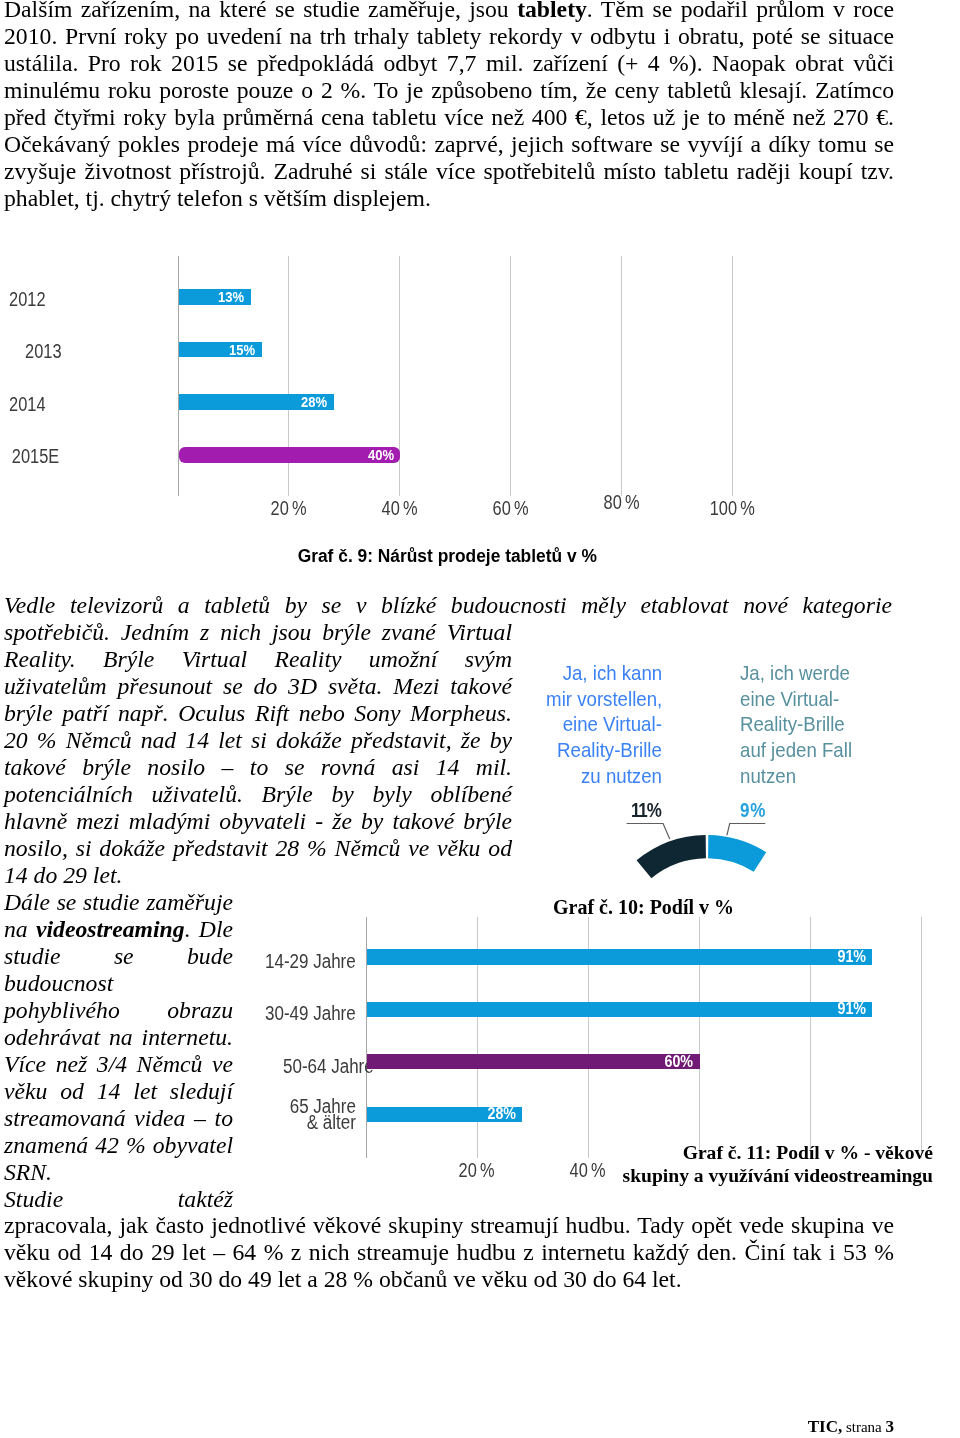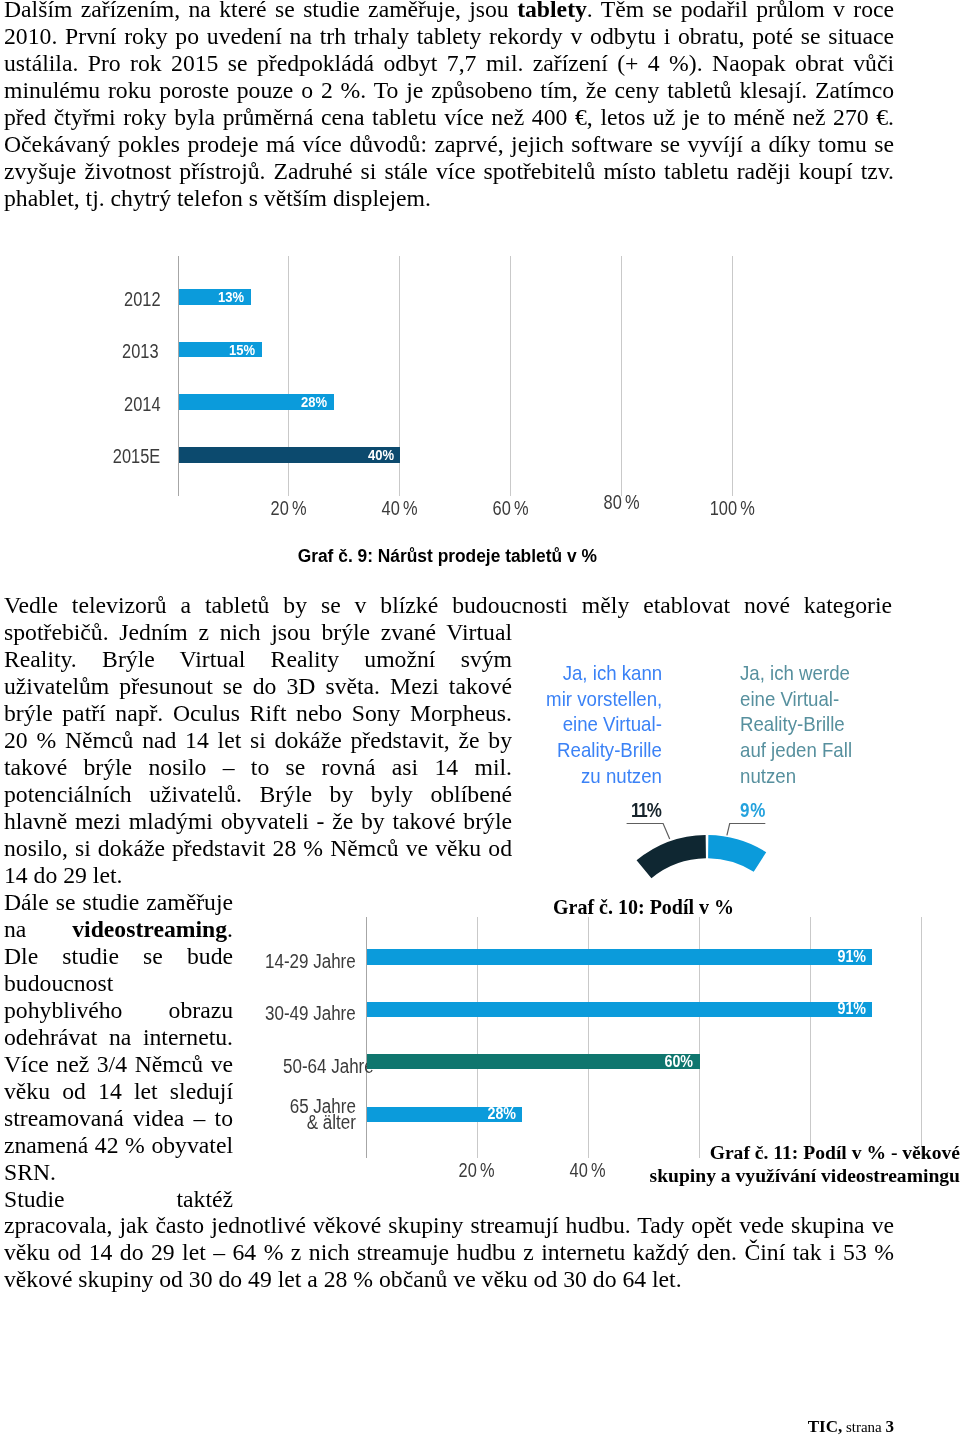--- a/index.html
+++ b/index.html
@@ -9,40 +9,40 @@
   .page{position:relative;width:960px;height:1438px;overflow:hidden;background:#fff;}
 
   .body-text{font-size:23.7px;line-height:27.0px;color:#000;text-align:justify;margin:0;}
   .body-text b{font-weight:bold;}
 
   #para1{position:absolute;left:4px;top:-4px;width:890px;}
 
   
   #chart1{position:absolute;left:0px;top:0px;width:960px;height:1438px;}
   .c1-label{position:absolute;font-family:"Liberation Sans",sans-serif;font-size:20.5px;color:#3b3b3b;
-            text-align:right;line-height:20px;}
+            text-align:left;line-height:20px;}
   .c1-label span, .c1-tick span{display:inline-block;transform:scaleX(.80);transform-origin:center;}
   .c1-label span{transform-origin:right center;}
   .c1-bar{position:absolute;background:#0b9bdb;}
   .c1-val{position:absolute;right:6.5px;top:50%;transform:translateY(-50%) scaleX(.84);
           transform-origin:right center;color:#fff;
           font-family:"Liberation Sans",sans-serif;font-weight:bold;font-size:15.5px;
           line-height:14px;white-space:nowrap;}
   .c1-grid{position:absolute;width:1px;background:#c9c9c9;}
   .c1-tick{position:absolute;font-family:"Liberation Sans",sans-serif;font-size:20.5px;color:#3b3b3b;
            text-align:center;width:160px;line-height:20px;}
 
   .caption{font-family:"Liberation Serif",serif;font-weight:bold;font-size:20px;color:#000;
            line-height:22.5px;}
   #cap9{position:absolute;top:546px;left:0;width:894px;text-align:center;
         font-family:"Liberation Sans",sans-serif;font-size:19.2px;line-height:20px;}
   #cap9 span{display:inline-block;transform:scaleX(.905);transform-origin:center;}
 
   
-  #midtext{position:absolute;left:4px;top:591.5px;width:889px;}
+  #midtext{position:absolute;left:4px;top:591.5px;width:889px;font-style:italic;}
   #float-a{float:right;width:1px;height:27px;}
   #float-b{float:right;clear:right;width:381px;height:270px;}
   #float-c{float:right;clear:right;width:660px;height:500px;}
   #para3b{text-align-last:justify;}
 
   
   #chart2{position:absolute;left:0px;top:0px;width:960px;height:1438px;}
   .c2-col{position:absolute;font-family:"Liberation Sans",sans-serif;
           font-size:20.3px;line-height:25.7px;white-space:nowrap;}
   .c2-col div span{display:inline-block;transform:scaleX(.92);}
@@ -61,21 +61,21 @@
             text-align:right;line-height:16.2px;white-space:nowrap;}
   .c3-label div span{display:inline-block;transform:scaleX(.85);transform-origin:right center;}
   .c3-bar{position:absolute;background:#0b9bdb;}
   .c3-val{position:absolute;right:6px;top:50%;transform:translateY(-50%) scaleX(.84);
           transform-origin:right center;color:#fff;white-space:nowrap;
           font-family:"Liberation Sans",sans-serif;font-weight:bold;font-size:17px;line-height:14px;}
   .c3-grid{position:absolute;width:1px;background:#c9c9c9;}
   .c3-tick{position:absolute;font-family:"Liberation Sans",sans-serif;font-size:20.5px;color:#3b3b3b;
            text-align:center;width:160px;line-height:20px;}
   .c3-tick span{display:inline-block;transform:scaleX(.80);transform-origin:center;}
-  #cap11{position:absolute;left:520px;top:1142px;width:440px;text-align:right;
+  #cap11{position:absolute;left:493px;top:1142px;width:440px;text-align:right;
          font-size:19.6px;white-space:nowrap;}
 
   #para4{position:absolute;left:4px;top:1212px;width:890px;}
 
   #footer{position:absolute;left:0;top:1418px;width:894px;text-align:right;font-size:15px;
           line-height:18px;white-space:nowrap;}
   #footer b{font-weight:bold;font-size:17px;}
 </style>
 </head>
 <body>
@@ -93,30 +93,30 @@
       <div class="c1-tick" style="left: 430.2px; top: 498px;"><span>60 %</span></div>
       <div class="c1-grid" style="left: 621.1px; top: 256px; height: 240px;"></div>
       <div class="c1-tick" style="left: 541.1px; top: 492px;"><span>80 %</span></div>
       <div class="c1-grid" style="left: 732px; top: 256px; height: 240px;"></div>
       <div class="c1-tick" style="left: 652px; top: 498px;"><span>100 %</span></div>
       <div class="c1-grid" style="left: 177.5px; top: 256px; height: 240px; background: rgb(166, 166, 166);"></div>
       <div class="c1-label" style="left: 0px; width: 160.5px; top: 288.5px;"><span>2012</span></div>
       <div class="c1-bar" style="left: 178.5px; top: 289.2px; width: 72.085px; height: 15.7px; background: rgb(11, 155, 219);">
         <span class="c1-val">13%</span>
       </div>
-      <div class="c1-label" style="left: 0px; width: 159px; top: 341.1px;"><span>2013</span></div>
+      <div class="c1-label" style="left: 0px; width: 159px; top: 341.1px; padding-left: 16px;"><span>2013</span></div>
       <div class="c1-bar" style="left: 178.5px; top: 341.8px; width: 83.175px; height: 15.7px; background: rgb(11, 155, 219);">
         <span class="c1-val">15%</span>
       </div>
       <div class="c1-label" style="left: 0px; width: 160.5px; top: 393.7px;"><span>2014</span></div>
       <div class="c1-bar" style="left: 178.5px; top: 394.4px; width: 155.26px; height: 15.7px; background: rgb(11, 155, 219);">
         <span class="c1-val">28%</span>
       </div>
       <div class="c1-label" style="left: 0px; width: 160.5px; top: 446.3px; text-decoration: underline;"><span>2015E</span></div>
-      <div class="c1-bar" style="left: 178.5px; top: 447px; width: 221.8px; height: 15.7px; background: #0c4a6e;">
+      <div class="c1-bar" style="left: 178.5px; top: 447px; width: 221.8px; height: 15.7px; background: #a21caf; border-radius: 6px;">
         <span class="c1-val">40%</span>
       </div>
     </div>
   <div id="cap9" class="caption"><span>Graf č. 9: Nárůst prodeje tabletů v %</span></div>
 
   <div id="midtext" class="body-text">
     <div id="float-a"></div>
     <div id="float-b"></div>
     <div id="float-c"></div>
     <div id="para2">Vedle televizorů a tabletů by se v blízké budoucnosti měly etablovat nové kategorie spotřebičů. Jedním z nich jsou brýle zvané Virtual Reality. Brýle Virtual Reality umožní svým uživatelům přesunout se do 3D světa. Mezi takové brýle patří např. Oculus Rift nebo Sony Morpheus. 20 % Němců nad 14 let si dokáže představit, že by takové brýle nosilo – to se rovná asi 14 mil. potenciálních uživatelů. Brýle by byly oblíbené hlavně mezi mladými obyvateli - že by takové brýle nosilo, si dokáže představit 28 % Němců ve věku od 14 do 29 let.</div>
@@ -167,21 +167,21 @@
       </div>
       <div class="c3-label" style="left: 150px; width: 205.5px; top: 1005.1px;">
         <div><span>30-49 Jahre</span></div>
       </div>
       <div class="c3-bar" style="left: 366.5px; top: 1001.8px; width: 505.05px; height: 15.3px; background: rgb(11, 155, 219);">
         <span class="c3-val">91%</span>
       </div>
       <div class="c3-label" style="left: 168px; width: 205.5px; top: 1057.5px;">
         <div><span>50-64 Jahre</span></div>
       </div>
-      <div class="c3-bar" style="left: 366.5px; top: 1054.2px; width: 333px; height: 15.3px; background: #0f766e;">
+      <div class="c3-bar" style="left: 366.5px; top: 1054.2px; width: 333px; height: 15.3px; background: #701a75;">
         <span class="c3-val">60%</span>
       </div>
       <div class="c3-label" style="left: 150px; width: 205.5px; top: 1097.8px;">
         <div><span>65 Jahre</span></div>
         <div><span>&amp; älter</span></div>
       </div>
       <div class="c3-bar" style="left: 366.5px; top: 1106.7px; width: 155.4px; height: 15.3px; background: rgb(11, 155, 219);">
         <span class="c3-val">28%</span>
       </div>
     </div>

